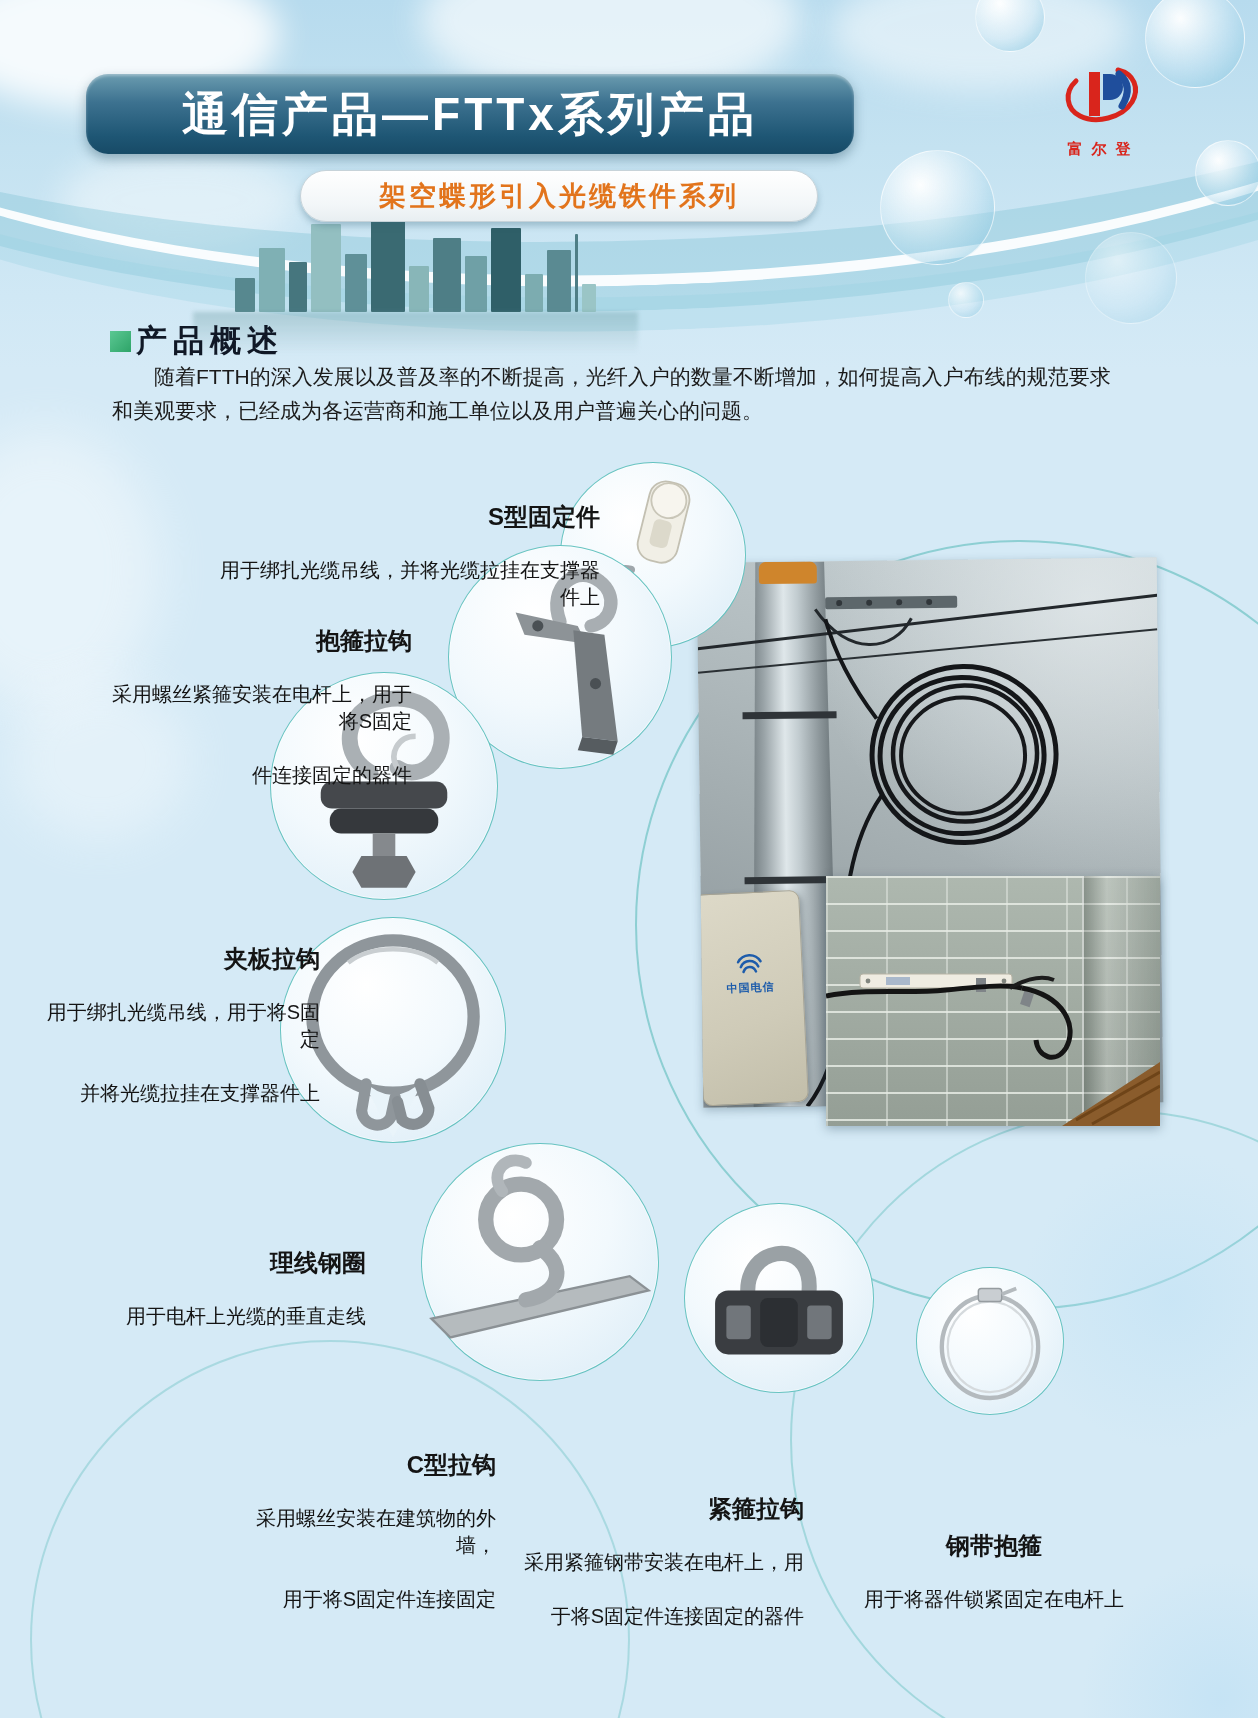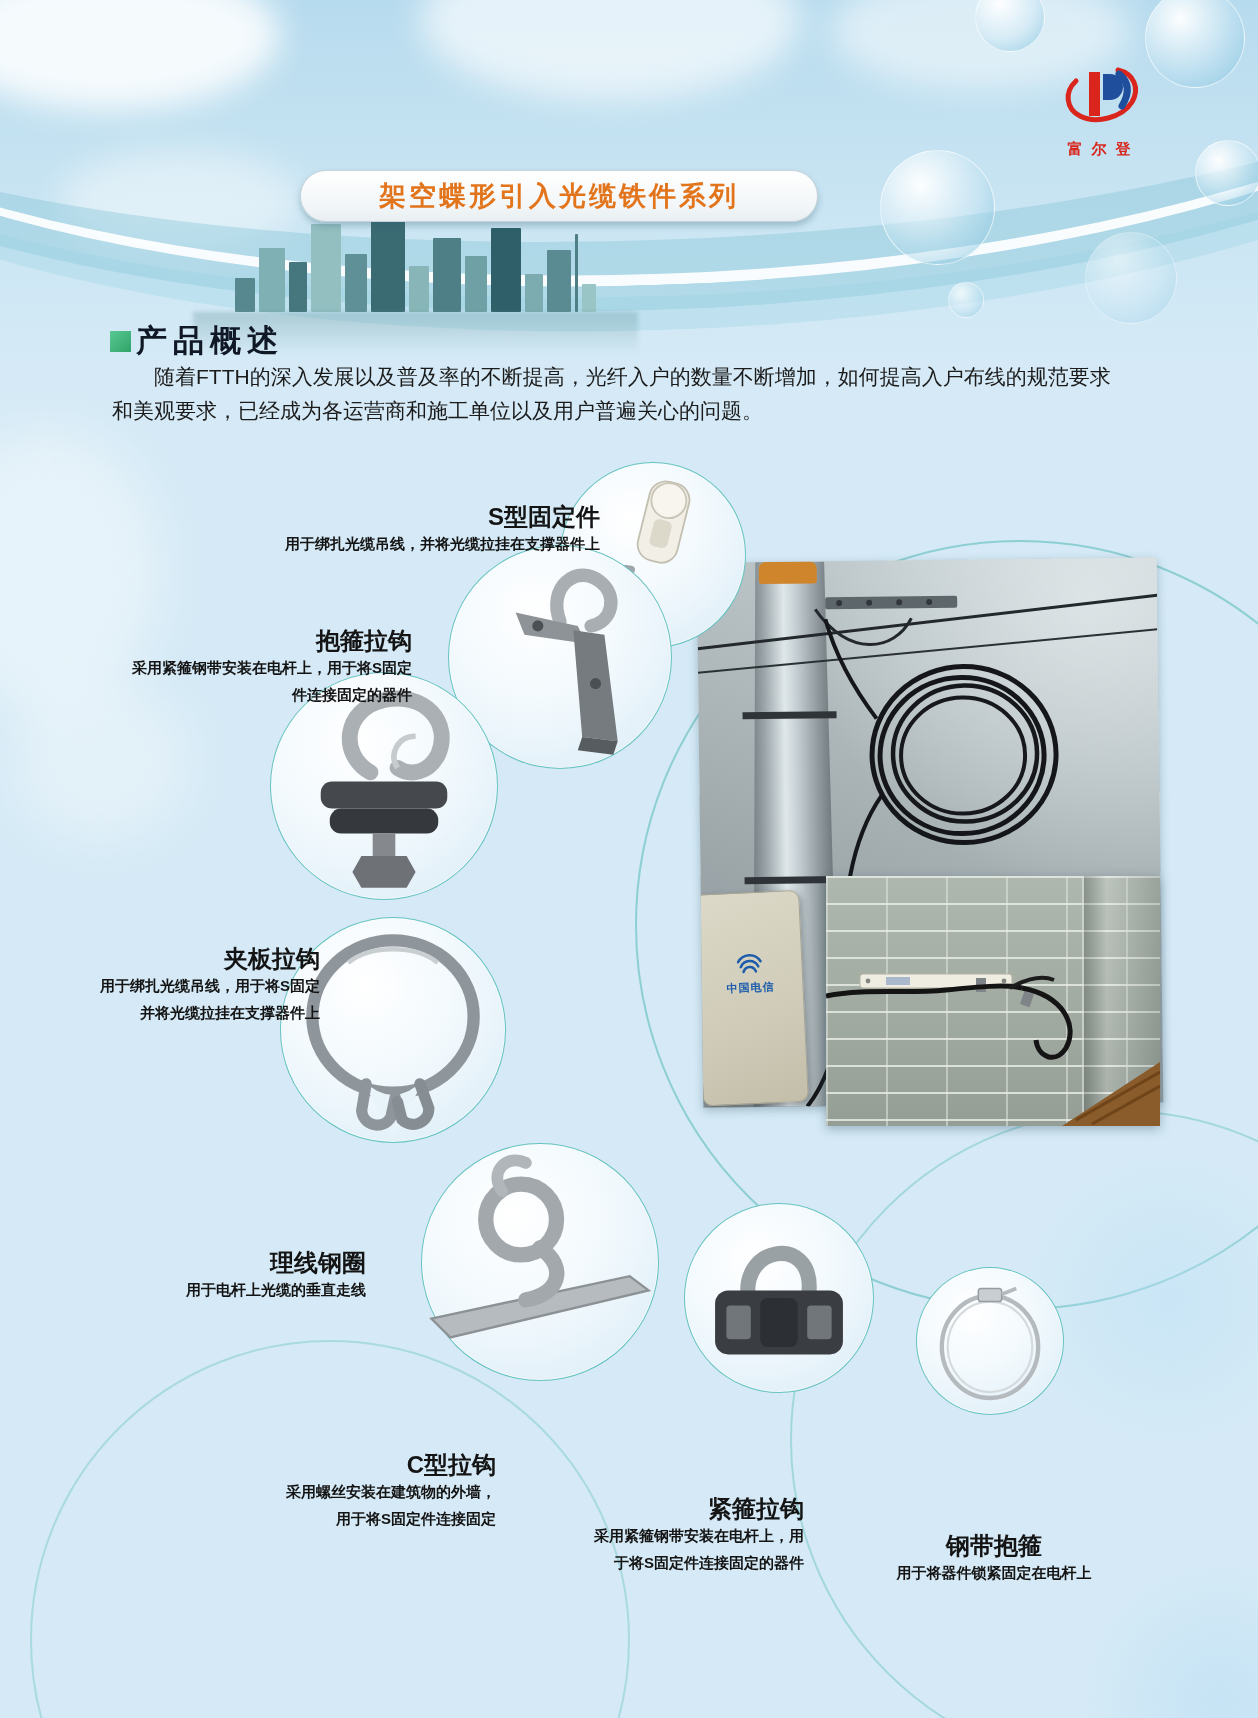--- a/index.html
+++ b/index.html
@@ -72,21 +72,21 @@
     border: 1px solid rgba(56,178,172,.75);
     background: radial-gradient(circle at 38% 30%, #ffffff 0%, #f2f9fd 45%, #e4f1f9 75%, #d9ecf7 100%);
     box-shadow: inset 0 0 0 1px rgba(255,255,255,.5);
   }
   .pcircle svg { width: 100%; height: 100%; display: block; }
 
   
   .plabel { position: absolute; z-index: 6; text-align: right; color: #141414; }
   .plabel.center { text-align: center; }
   .ptitle { font-size: 24px; font-weight: 700; line-height: 27px; }
-  .pline  { font-size: 15px; font-weight: 700; line-height: 27px; }
+  .pline  { font-size: 20px; font-weight: 400; line-height: 27px; margin-top: 27px; }
 
   
   .photo-pole {
     position: absolute; left: 700px; top: 560px; width: 460px; height: 545px; z-index: 3;
     transform: rotate(-0.7deg); overflow: hidden;
     background: linear-gradient(200deg, #c6d0d3 0%, #b4bec1 30%, #a3adb0 55%, #929ca0 80%, #8a9499 100%);
     box-shadow: 0 3px 10px rgba(40,70,90,.3);
   }
   .photo-pole .glare { position: absolute; inset: 0;
     background: radial-gradient(circle at 85% 8%, rgba(240,245,247,.6), rgba(240,245,247,0) 45%); }
@@ -160,20 +160,23 @@
     <div class="bld" style="width:28px;height:74px;background:#4e7e86;"></div>
     <div class="bld" style="width:22px;height:56px;background:#6fa0a6;"></div>
     <div class="bld" style="width:30px;height:84px;background:#2f5f68;"></div>
     <div class="bld" style="width:18px;height:38px;background:#7cacb0;"></div>
     <div class="bld" style="width:24px;height:62px;background:#5a8a92;"></div>
     <div class="bld" style="width:3px;height:78px;background:#4e7e86;"></div>
     <div class="bld" style="width:14px;height:28px;background:#9ac5c6;"></div>
   </div>
   <div class="skyline-reflect"></div>
 
+  <div class="title-banner">
+    <span>通信产品—FTTx系列产品</span>
+  </div>
   <div class="subtitle-pill">
     <span>架空蝶形引入光缆铁件系列</span>
   </div>
   <div class="logo">
     <svg width="86" height="70" viewBox="0 0 86 70">
       <path d="M62 6 C78 10 84 24 76 38 C66 54 40 60 24 52 C10 45 8 28 20 17" fill="none" stroke="#d9251c" stroke-width="5" stroke-linecap="round"></path>
       <rect x="33" y="8" width="11" height="44" fill="#d9251c"></rect>
       <path d="M47 10 h7 a13 13 0 0 1 0 26 h-7 z" fill="#1f4e9c"></path>
       <path d="M63 10 q15 12 3 32" fill="none" stroke="#1f4e9c" stroke-width="7" stroke-linecap="round"></path>
     </svg>
@@ -308,21 +311,21 @@
     </svg>
   </div>
 
   <div class="plabel" style="left:220px; top:503px; width:380px;">
     <div class="ptitle">S型固定件</div>
     <div class="pline">用于绑扎光缆吊线，并将光缆拉挂在支撑器件上</div>
   </div>
 
   <div class="plabel" style="left:98px; top:627px; width:314px;">
     <div class="ptitle">抱箍拉钩</div>
-    <div class="pline">采用紧箍钢带安装在电杆上，用于将S固定</div>
+    <div class="pline">采用螺丝紧箍安装在电杆上，用于将S固定</div>
     <div class="pline">件连接固定的器件</div>
   </div>
 
   <div class="plabel" style="left:36px; top:945px; width:284px;">
     <div class="ptitle">夹板拉钩</div>
     <div class="pline">用于绑扎光缆吊线，用于将S固定</div>
     <div class="pline">并将光缆拉挂在支撑器件上</div>
   </div>
 
   <div class="plabel" style="left:116px; top:1249px; width:250px;">

